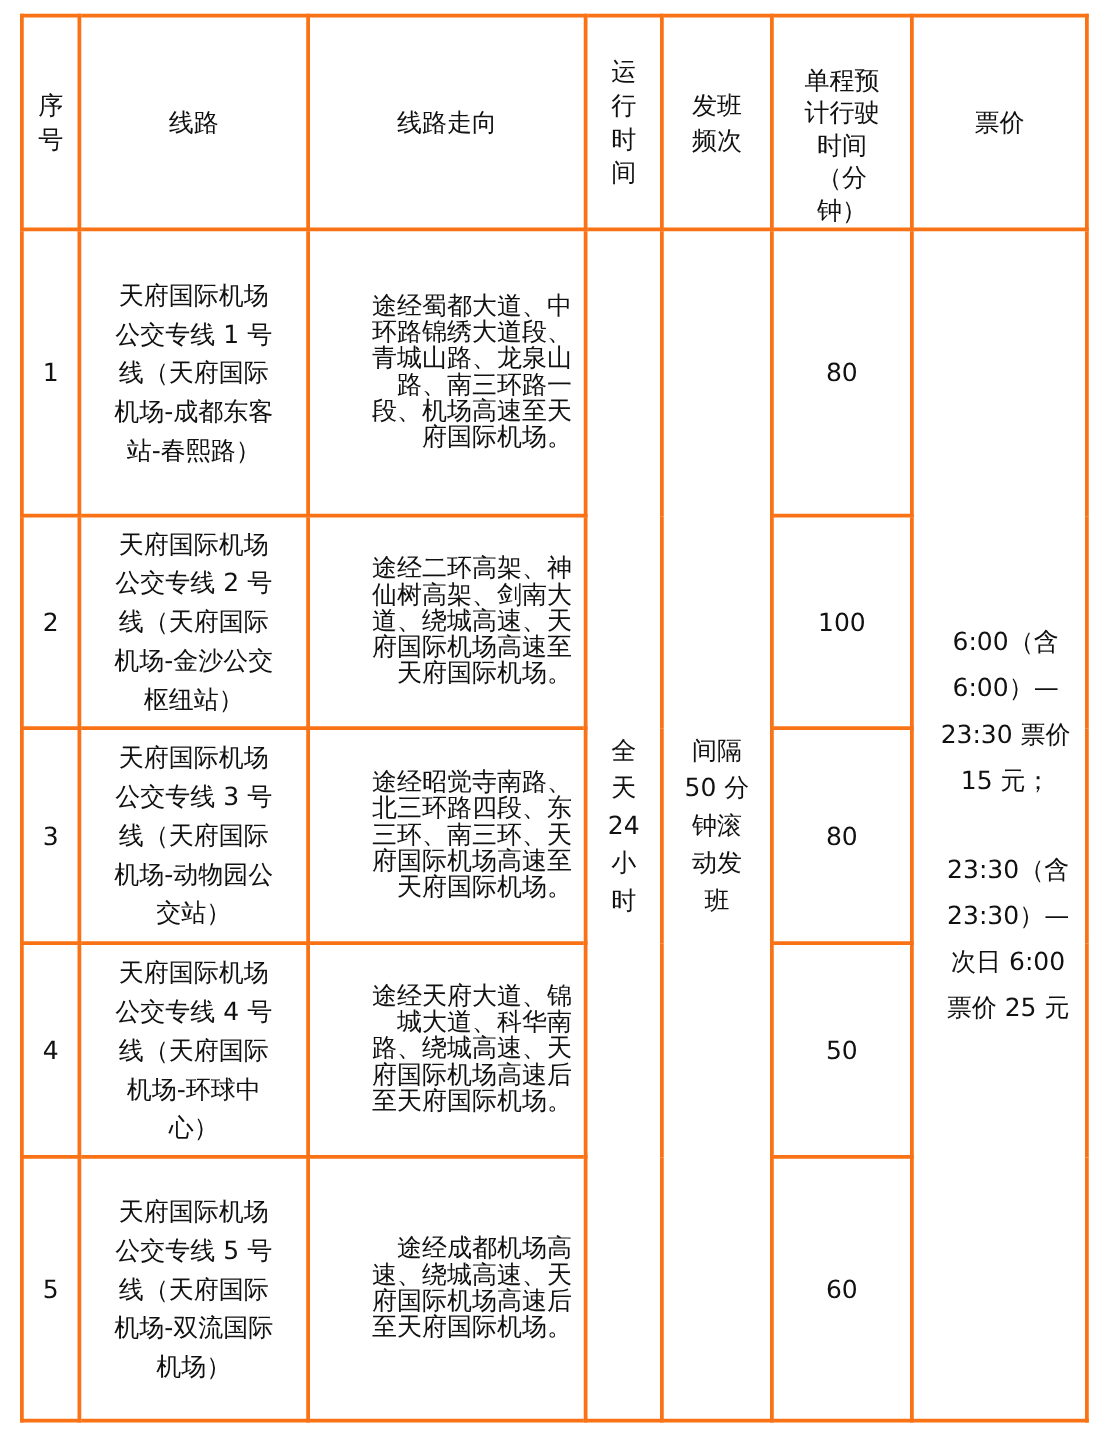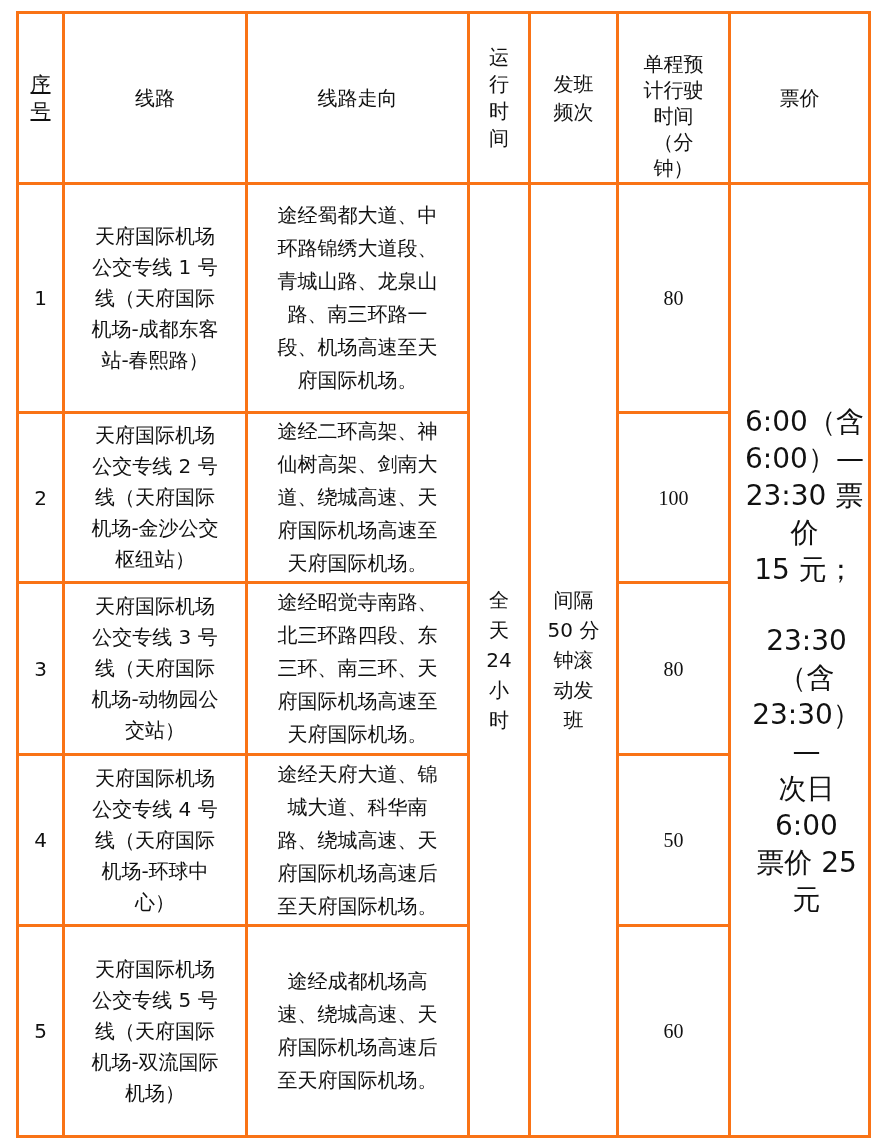--- a/index.html
+++ b/index.html
@@ -14,39 +14,39 @@
     border: 3px solid #f97316;
     padding: 0;
     text-align: center;
     vertical-align: middle;
     font-weight: normal;
     font-size: 20px;
     line-height: 28px;
     white-space: pre-line;
   }
   th .vtext { display: inline-block; width: 22px; line-height: 27px; word-break: break-all; }
-  th.h-idx .vtext { width: 22px; text-decoration: underline; }
+  th.h-idx .vtext { width: 22px; }
   th.h-run .vtext { width: 22px; }
   th.h-freq .cell-text { display: inline-block; width: 46px; line-height: 28px; }
   th.h-time .cell-text { display: inline-block; width: 72px; line-height: 26px; margin-top: 36px; }
   tr.header-row { height: 171px; }
   tr.r1 { height: 229px; }
   tr.r2 { height: 170px; }
   tr.r3 { height: 172px; }
   tr.r4 { height: 171px; }
   tr.r5 { height: 211px; }
   td.route-name .cell-text { display: inline-block; width: 150px; line-height: 31px; text-align: center; }
-  td.route-dir .cell-text { display: inline-block; width: 200px; line-height: 33px; text-align: center; }
+  td.route-dir .cell-text { display: inline-block; width: 200px; line-height: 21px; text-align: right; }
   td.run-time .cell-text { display: inline-block; width: 26px; line-height: 30px; word-break: break-all; }
   td.freq .cell-text { display: inline-block; width: 70px; line-height: 30px; }
   td.price { text-align: left; }
-  td.price .price-block { display: block; padding-left: 10px; line-height: 37px; font-size: 28px; }
+  td.price .price-block { display: block; padding-left: 10px; line-height: 37px; font-size: 20px; }
   td.price .price-block.second { padding-left: 14px; margin-top: 6px; }
   td.idx { font-size: 20px; }
-  td.mins { font-size: 20px; font-family: Liberation Serif, serif; }
+  td.mins { font-size: 20px; }
 </style>
 </head>
 <body>
 
 <table class="route-table">
   <colgroup>
     <col style="width:46px">
     <col style="width:183px">
     <col style="width:222px">
     <col style="width:61px">

